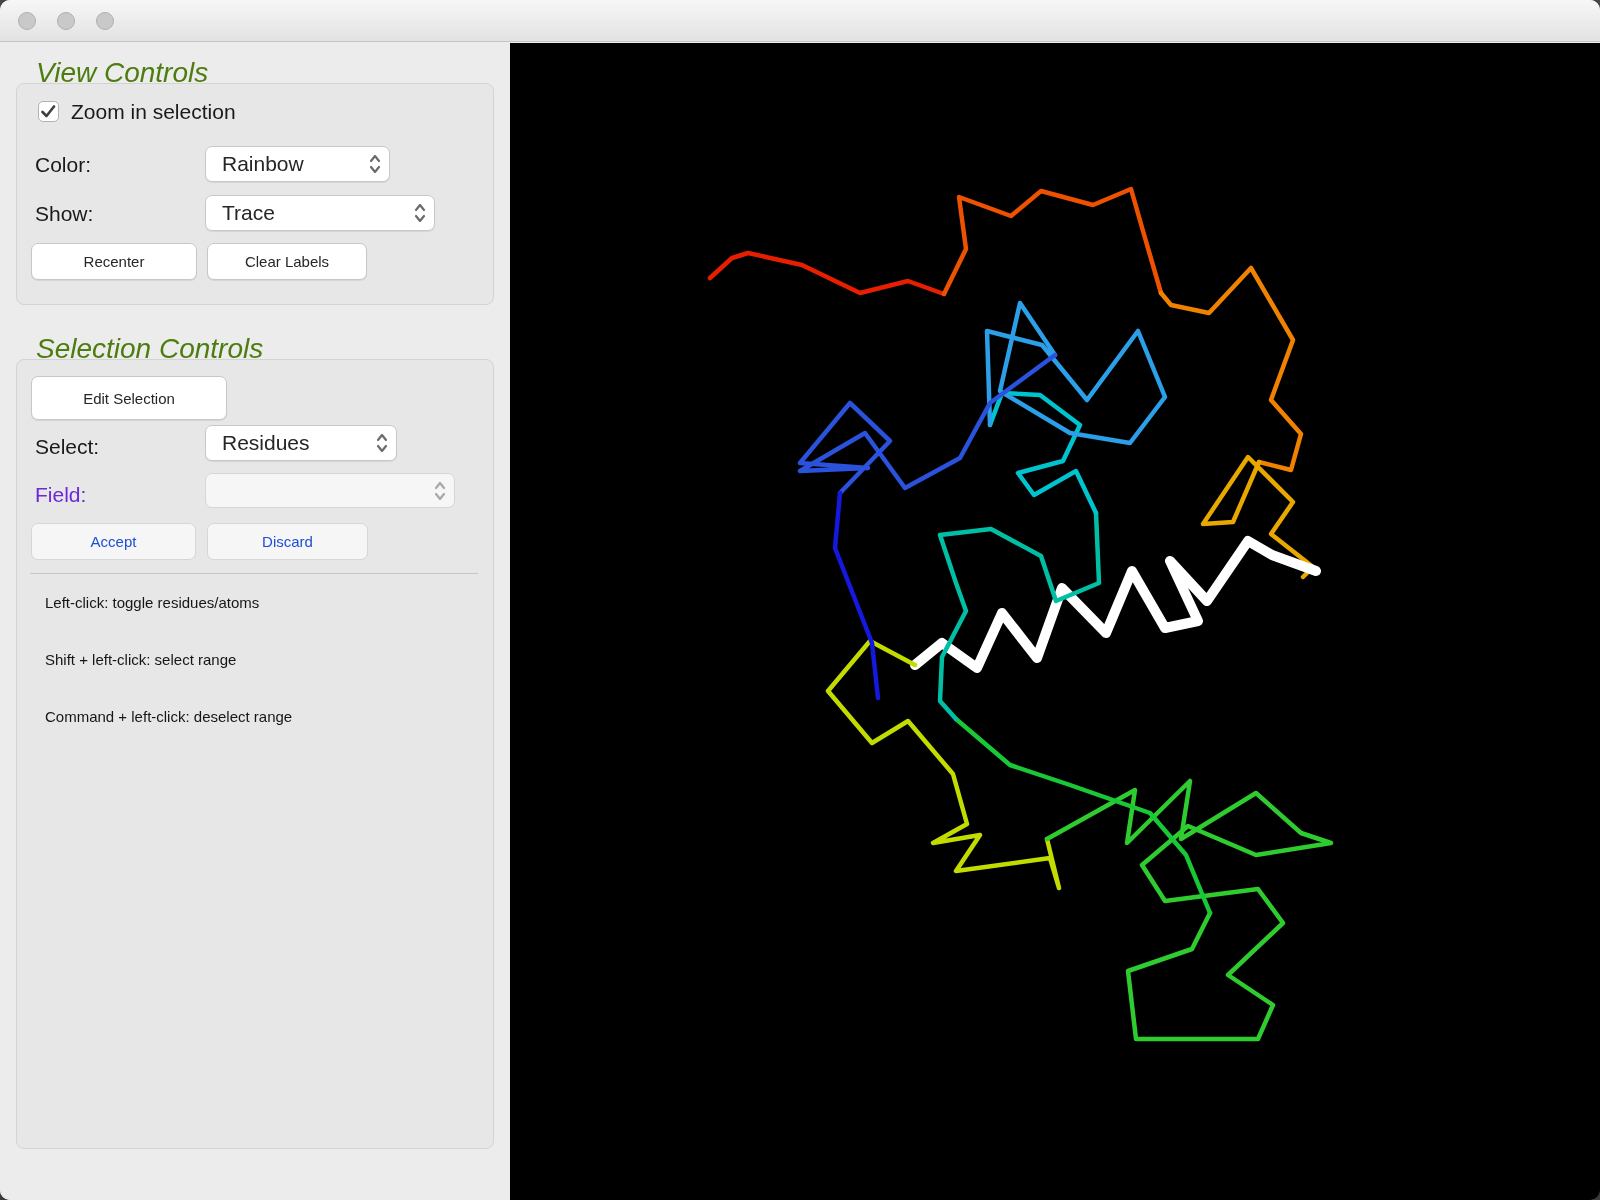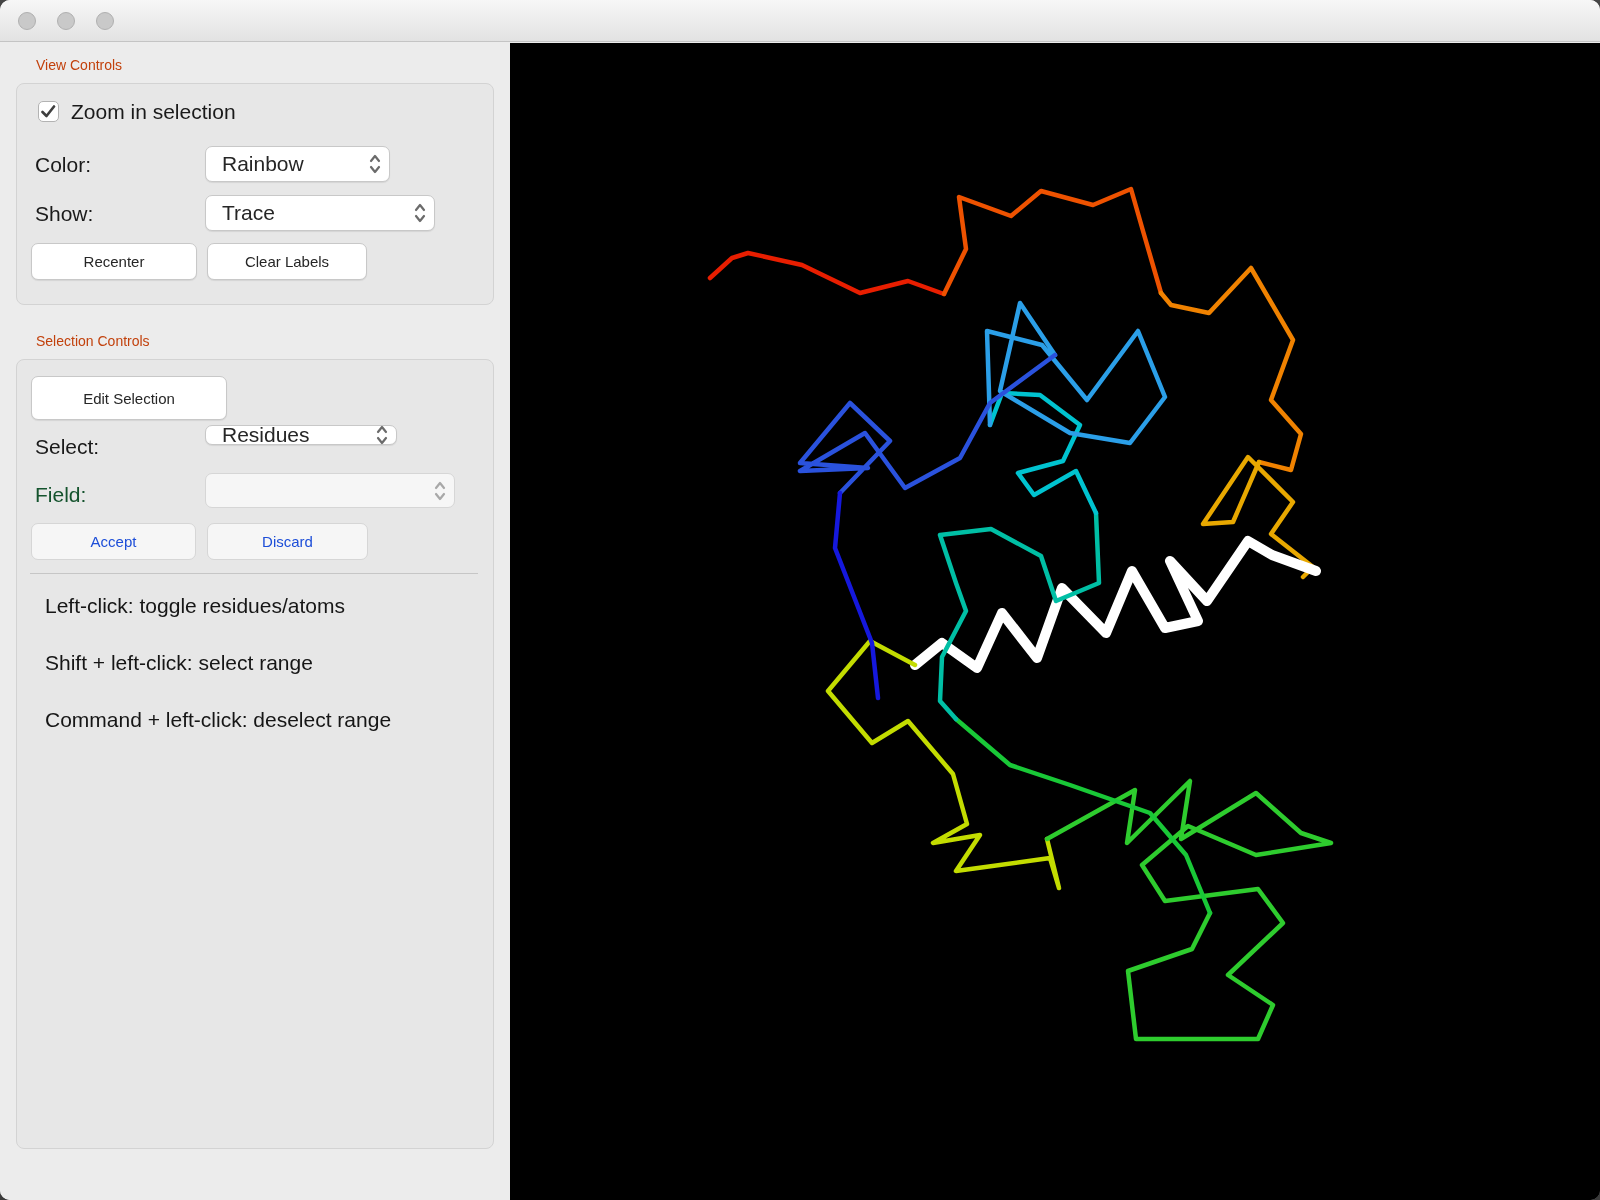--- a/index.html
+++ b/index.html
@@ -5,37 +5,37 @@
   html,body{margin:0;padding:0;background:#4a4a4a;font-family:"Liberation Sans",sans-serif;}
   .window{position:relative;width:1600px;height:1200px;border-radius:10px;overflow:hidden;background:#ececec;box-shadow:0 20px 60px rgba(0,0,0,.5);}
   
   .titlebar{position:absolute;top:0;left:0;right:0;height:42px;background:linear-gradient(#f7f7f7,#e2e2e2);border-bottom:1px solid #c4c4c4;display:flex;align-items:center;padding-left:18px;gap:21px;box-sizing:border-box;}
   .traffic{width:18px;height:18px;border-radius:50%;background:#c9c9c9;border:1px solid #b0b0b0;box-sizing:border-box;}
   
   .sidebar{position:absolute;top:43px;left:0;width:510px;bottom:0;background:#ececec;}
   .viewport{position:absolute;top:43px;left:510px;right:0;bottom:0;background:#000;}
   .viewport svg{display:block;width:100%;height:100%;}
   
-  .section-title{position:absolute;font-size:14px;color:#c2410c;}
+  .section-title{position:absolute;font-size:28px;color:#4d7c0f;font-style:italic;}
   .groupbox{position:absolute;background:#e7e7e7;border:1px solid #d3d3d3;border-radius:8px;box-sizing:border-box;}
   .label{position:absolute;font-size:21px;color:#1a1a1a;white-space:nowrap;}
-  .label.disabled{color:#14532d;}
+  .label.disabled{color:#6d28d9;}
   .btn{position:absolute;background:#ffffff;border:1px solid #c8c8c8;border-radius:7px;box-sizing:border-box;
        display:flex;align-items:center;justify-content:center;font-size:15px;color:#262626;
        box-shadow:0 1px 1px rgba(0,0,0,.08);cursor:default;}
   .btn.disabled{background:#f6f6f6;color:#1d4ed8;border-color:#d6d6d6;box-shadow:none;}
   .popup{position:absolute;background:#ffffff;border:1px solid #c8c8c8;border-radius:7px;box-sizing:border-box;
          display:flex;align-items:center;font-size:21px;color:#262626;padding-left:16px;
          box-shadow:0 1px 1px rgba(0,0,0,.08);cursor:default;}
   .popup .chevrons{position:absolute;right:7px;top:50%;transform:translateY(-50%);width:14px;height:24px;}
   .popup.disabled{background:#f6f6f6;border-color:#d6d6d6;box-shadow:none;}
   .checkbox{position:absolute;width:21px;height:21px;background:#ffffff;border:1px solid #b3b3b3;border-radius:5px;
             box-sizing:border-box;display:flex;align-items:center;justify-content:center;}
   .divider{position:absolute;height:1px;background:#c6c6c6;}
-  .instr{position:absolute;font-size:21px;color:#161616;white-space:nowrap;}
+  .instr{position:absolute;font-size:15px;color:#161616;white-space:nowrap;}
 </style>
 </head>
 <body>
 
 <div class="window">
 
   <div class="titlebar">
     <div class="traffic"></div>
     <div class="traffic"></div>
     <div class="traffic"></div>
@@ -75,21 +75,21 @@
     <div class="btn" style="left:31px;top:200px;width:166px;height:37px;">Recenter</div>
     <div class="btn" style="left:207px;top:200px;width:160px;height:37px;">Clear Labels</div>
 
     <div class="section-title" style="left:36px;top:290px;">Selection Controls</div>
 
     <div class="groupbox" style="left:16px;top:316px;width:478px;height:790px;"></div>
 
     <div class="btn" style="left:31px;top:333px;width:196px;height:44px;">Edit Selection</div>
 
     <div class="label" style="left:35px;top:392px;">Select:</div>
-    <div class="popup" style="left:205px;top:382px;width:192px;height:20px;align-items:center;">
+    <div class="popup" style="left:205px;top:382px;width:192px;height:36px;align-items:center;">
       <span>Residues</span>
       <svg class="chevrons" viewBox="0 0 14 24">
         <polyline points="3,9 7,4 11,9" fill="none" stroke="#6b6b6b" stroke-width="2.2" stroke-linecap="round" stroke-linejoin="round"></polyline>
         <polyline points="3,15 7,20 11,15" fill="none" stroke="#6b6b6b" stroke-width="2.2" stroke-linecap="round" stroke-linejoin="round"></polyline>
       </svg>
     </div>
 
     <div class="label disabled" style="left:35px;top:440px;">Field:</div>
     <div class="popup disabled" style="left:205px;top:430px;width:250px;height:35px;">
       <span></span>

